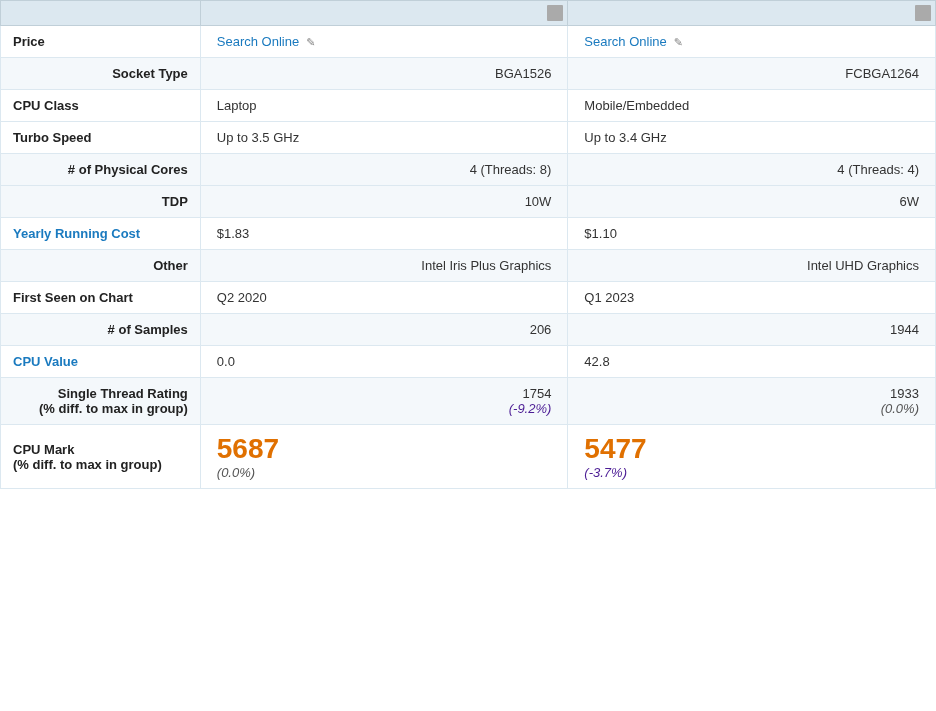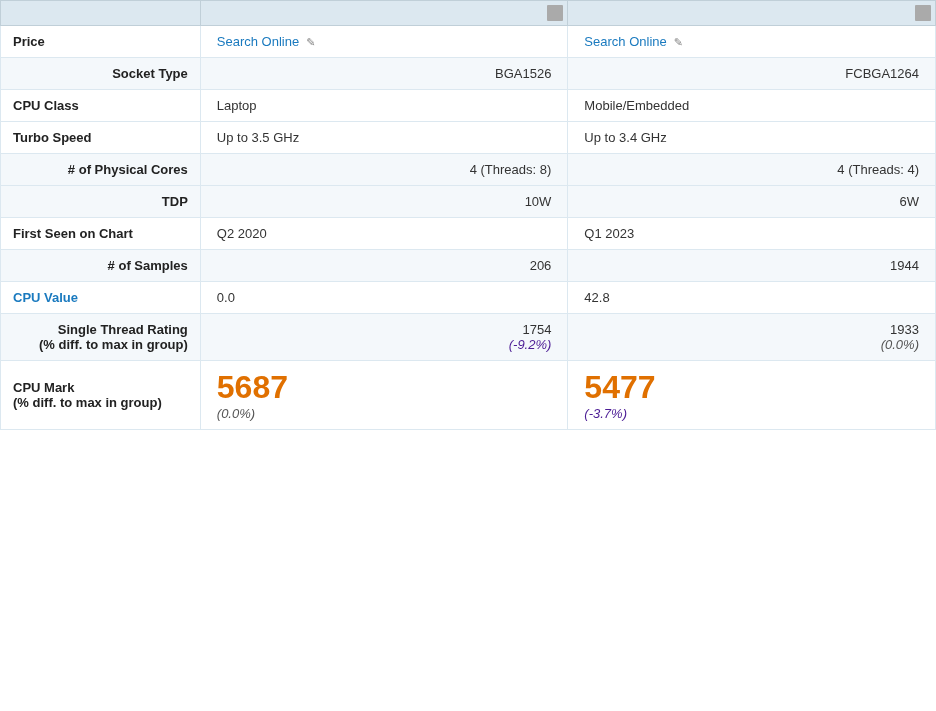--- a/index.html
+++ b/index.html
@@ -101,21 +101,21 @@
       font-style: italic;
     }
 
     .diff-normal {
       color: #555;
       font-style: italic;
     }
 
     .cpu-mark-value {
       color: #e07000;
-      font-size: 32px;
+      font-size: 28px;
       font-weight: bold;
       display: block;
     }
   </style>
 </head>
 <body>
 
 <table class="comparison-table">
   <thead>
     <tr class="header-row">
@@ -155,20 +155,30 @@
         <td class="label-cell"># of Physical Cores</td>
         <td class="value-cell">4 (Threads: 8)</td>
         <td class="value-cell">4 (Threads: 4)</td>
       </tr>
       <tr class="even-row">
         <td class="label-cell">TDP</td>
         <td class="value-cell">10W</td>
         <td class="value-cell">6W</td>
       </tr>
       <tr class="odd-row">
+        <td class="label-cell blue-label">Yearly Running Cost</td>
+        <td class="value-cell">$1.83</td>
+        <td class="value-cell">$1.10</td>
+      </tr>
+      <tr class="even-row">
+        <td class="label-cell">Other</td>
+        <td class="value-cell">Intel Iris Plus Graphics</td>
+        <td class="value-cell">Intel UHD Graphics</td>
+      </tr>
+      <tr class="odd-row">
         <td class="label-cell">First Seen on Chart</td>
         <td class="value-cell">Q2 2020</td>
         <td class="value-cell">Q1 2023</td>
       </tr>
       <tr class="even-row">
         <td class="label-cell"># of Samples</td>
         <td class="value-cell">206</td>
         <td class="value-cell">1944</td>
       </tr>
       <tr class="odd-row">

